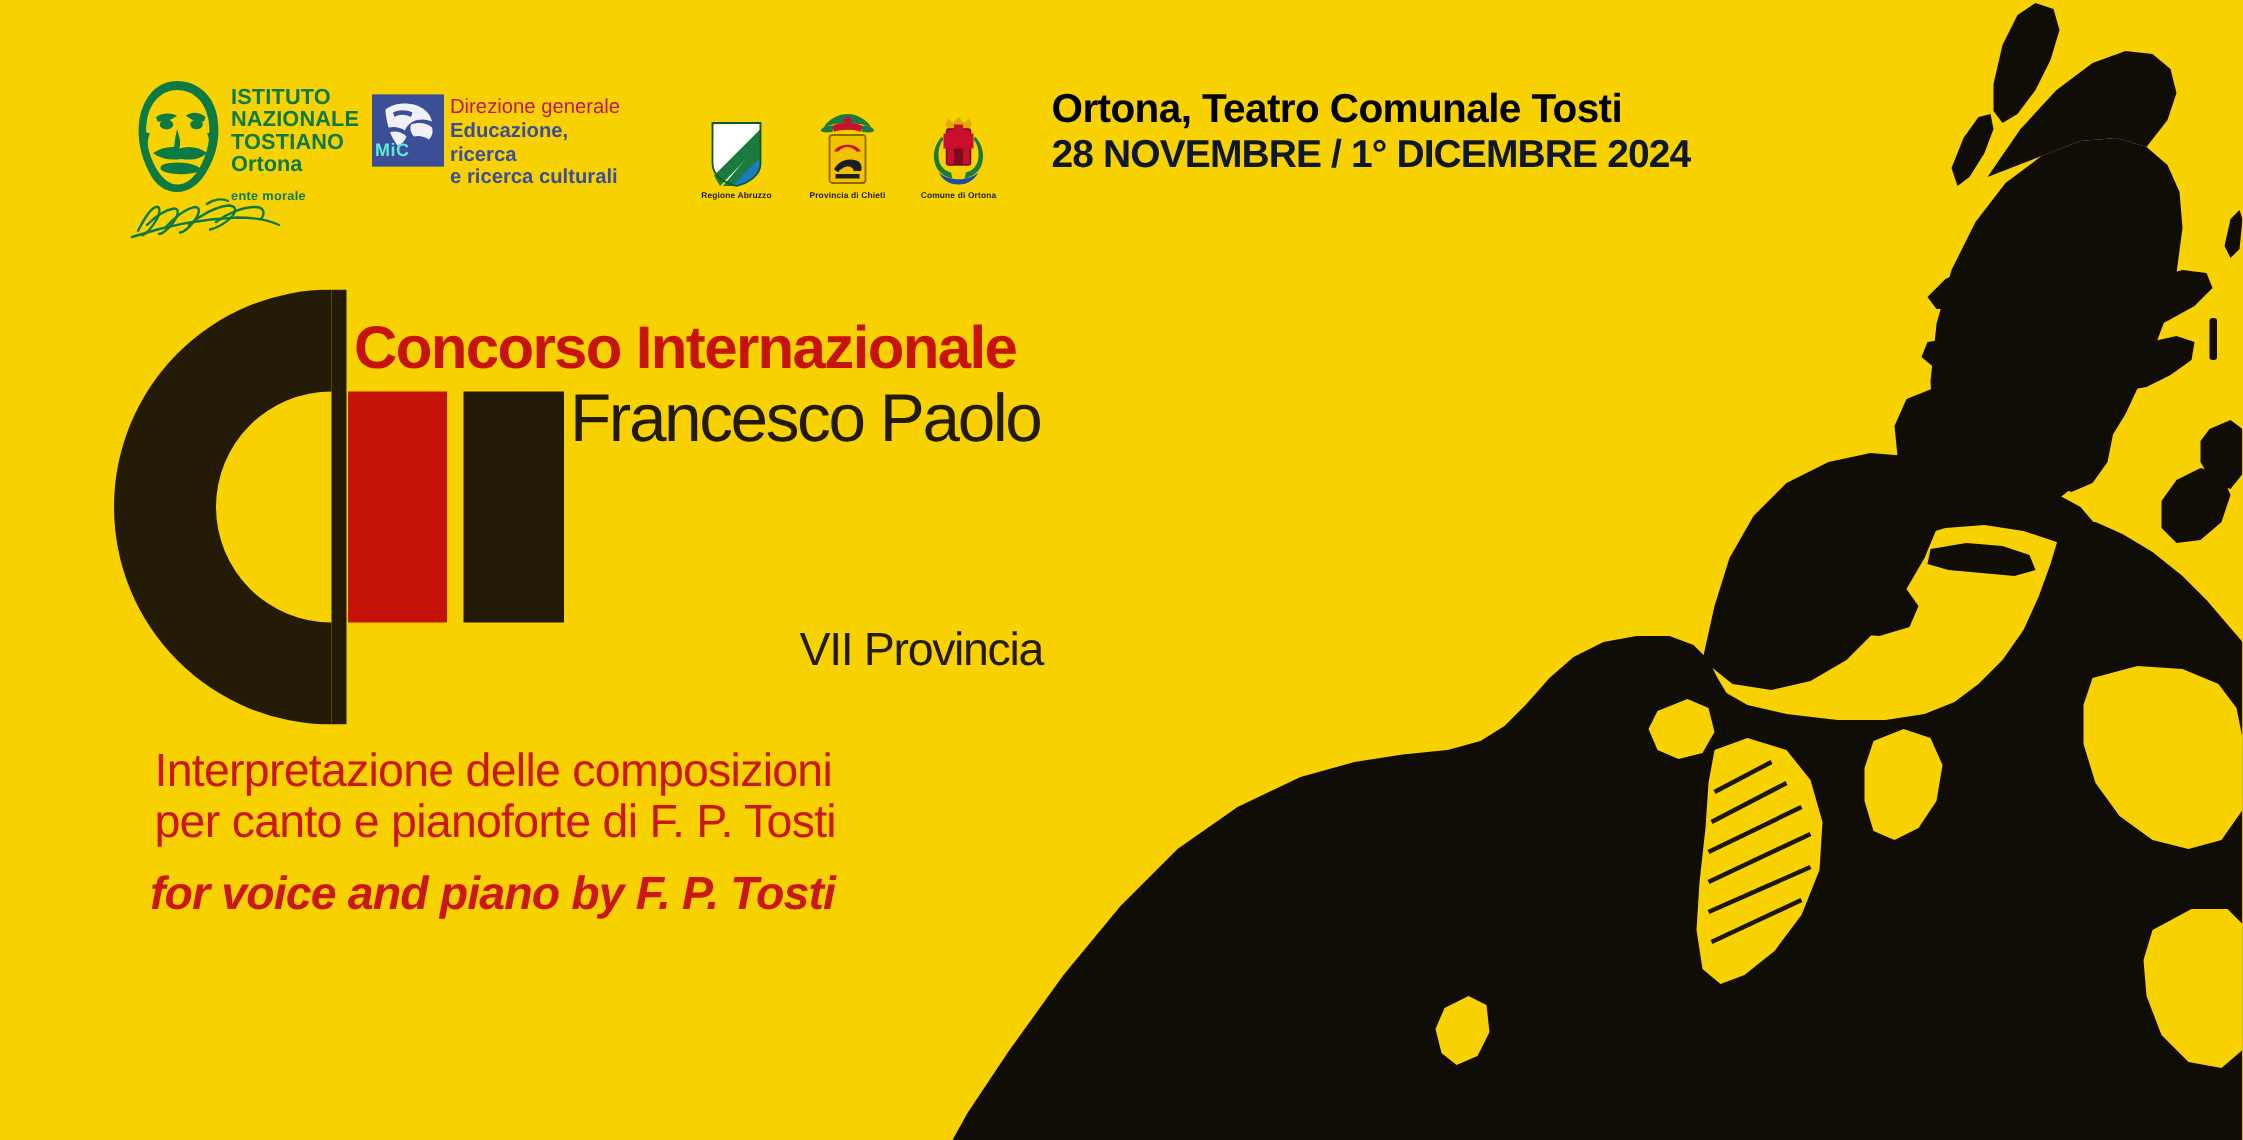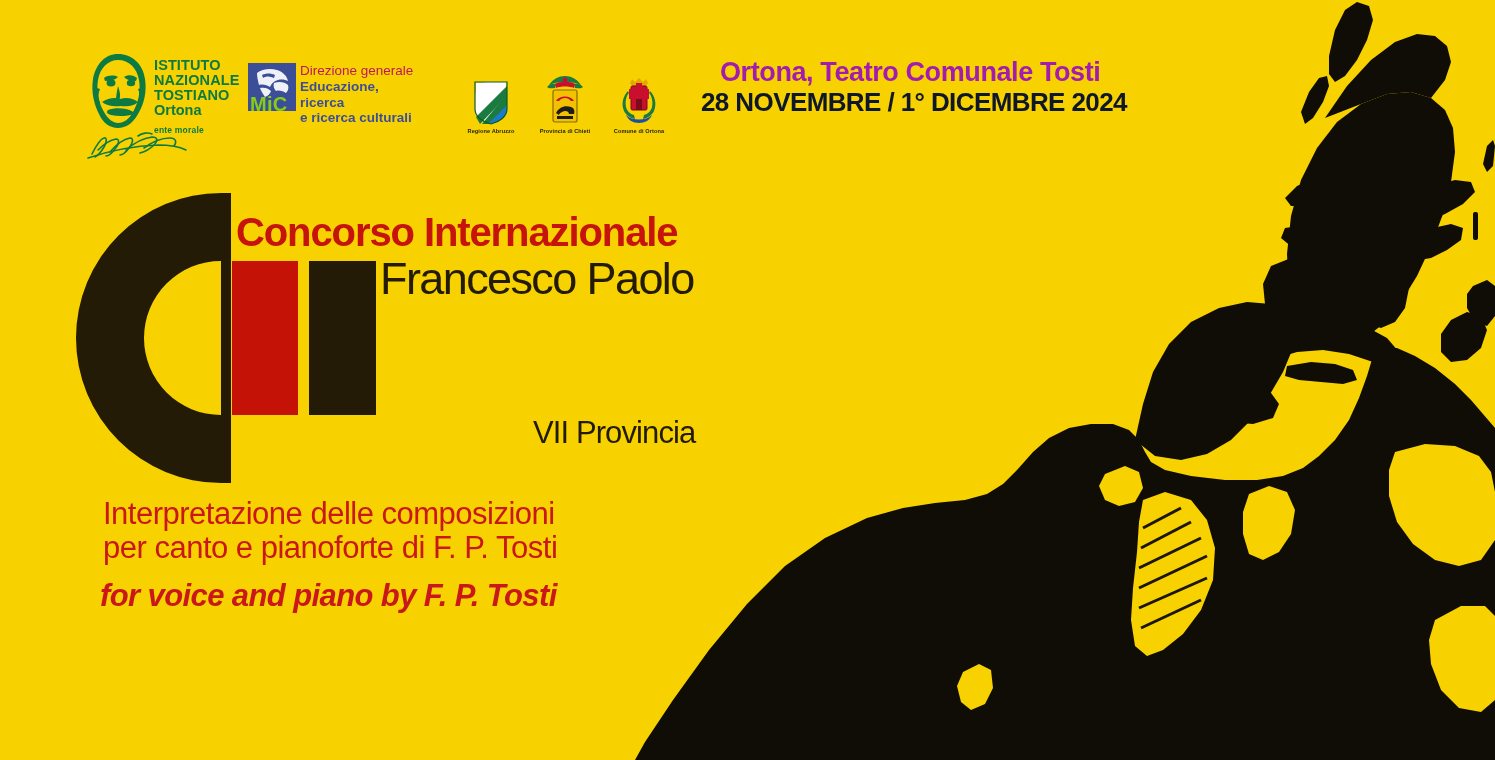--- a/index.html
+++ b/index.html
@@ -24,34 +24,34 @@
   .int-words{position:absolute;left:66px;top:6px;color:#0E7A43;line-height:1.04;}
   .int-words .l1{font-size:14.5px;font-weight:700;letter-spacing:.1px;}
   .int-words .l4{font-size:14.5px;font-weight:700;}
   .int-em{position:absolute;left:66px;top:73px;font-size:8.5px;color:#0E7A43;font-weight:600;letter-spacing:.2px;}
   .int-sign{position:absolute;left:-2px;top:78px;width:105px;height:32px;}
   .int-sign svg{display:block;width:100%;height:100%;}
 
   .mic-logo{position:absolute;left:248px;top:63px;width:175px;height:58px;}
   .mic-mark{position:absolute;left:0;top:0;width:48px;height:48px;background:#3D4E99;}
   .mic-mark svg{display:block;width:48px;height:48px;}
-  .mic-mic{position:absolute;left:2px;top:30px;font-size:20px;font-weight:700;color:#84cc16;letter-spacing:.3px;}
+  .mic-mic{position:absolute;left:2px;top:30px;font-size:12px;font-weight:700;color:#5eead4;letter-spacing:.3px;}
   .mic-text{position:absolute;left:52px;top:0px;line-height:1.17;}
   .mic-text .r1{font-size:13.5px;color:#be185d;font-weight:400;}
   .mic-text .r2,.mic-text .r3{font-size:13.5px;color:#3D4E99;font-weight:700;}
 
   .civics{position:absolute;left:465px;top:62px;width:200px;height:72px;display:flex;gap:22px;align-items:flex-end;}
   .civic{width:52px;text-align:center;}
   .civic .crest{height:52px;display:flex;align-items:flex-end;justify-content:center;}
   .civic .crest svg{display:block;}
   .civic .cap{font-size:5.6px;color:#1d1d1b;font-weight:700;margin-top:3px;letter-spacing:.1px;white-space:nowrap;}
 
   
   .venue{position:absolute;left:701px;top:57px;width:520px;}
-  .venue .v1{font-size:27px;font-weight:700;color:#a21caf;letter-spacing:-.4px;line-height:1.12;margin-left:19px;}
+  .venue .v1{font-size:27px;font-weight:700;color:#000000;letter-spacing:-.4px;line-height:1.12;}
   .venue .v2{font-size:26px;font-weight:700;color:#0f172a;letter-spacing:-.6px;line-height:1.12;margin-top:1px;}
 
   
   .mark{position:absolute;left:76px;top:193px;width:300px;height:290px;}
   .mark svg{display:block;width:100%;height:100%;}
 
   
   .t-concorso{position:absolute;left:236px;top:212px;font-size:40px;font-weight:700;color:#C6130B;letter-spacing:-1.1px;line-height:1;}
   .t-fp{position:absolute;left:380px;top:256px;font-size:45px;font-weight:400;color:#231B05;letter-spacing:-1.6px;line-height:1;}
   .t-tosti{position:absolute;left:418px;top:296px;font-size:118px;font-weight:700;color:#231B05;letter-spacing:-4.5px;line-height:1;}

